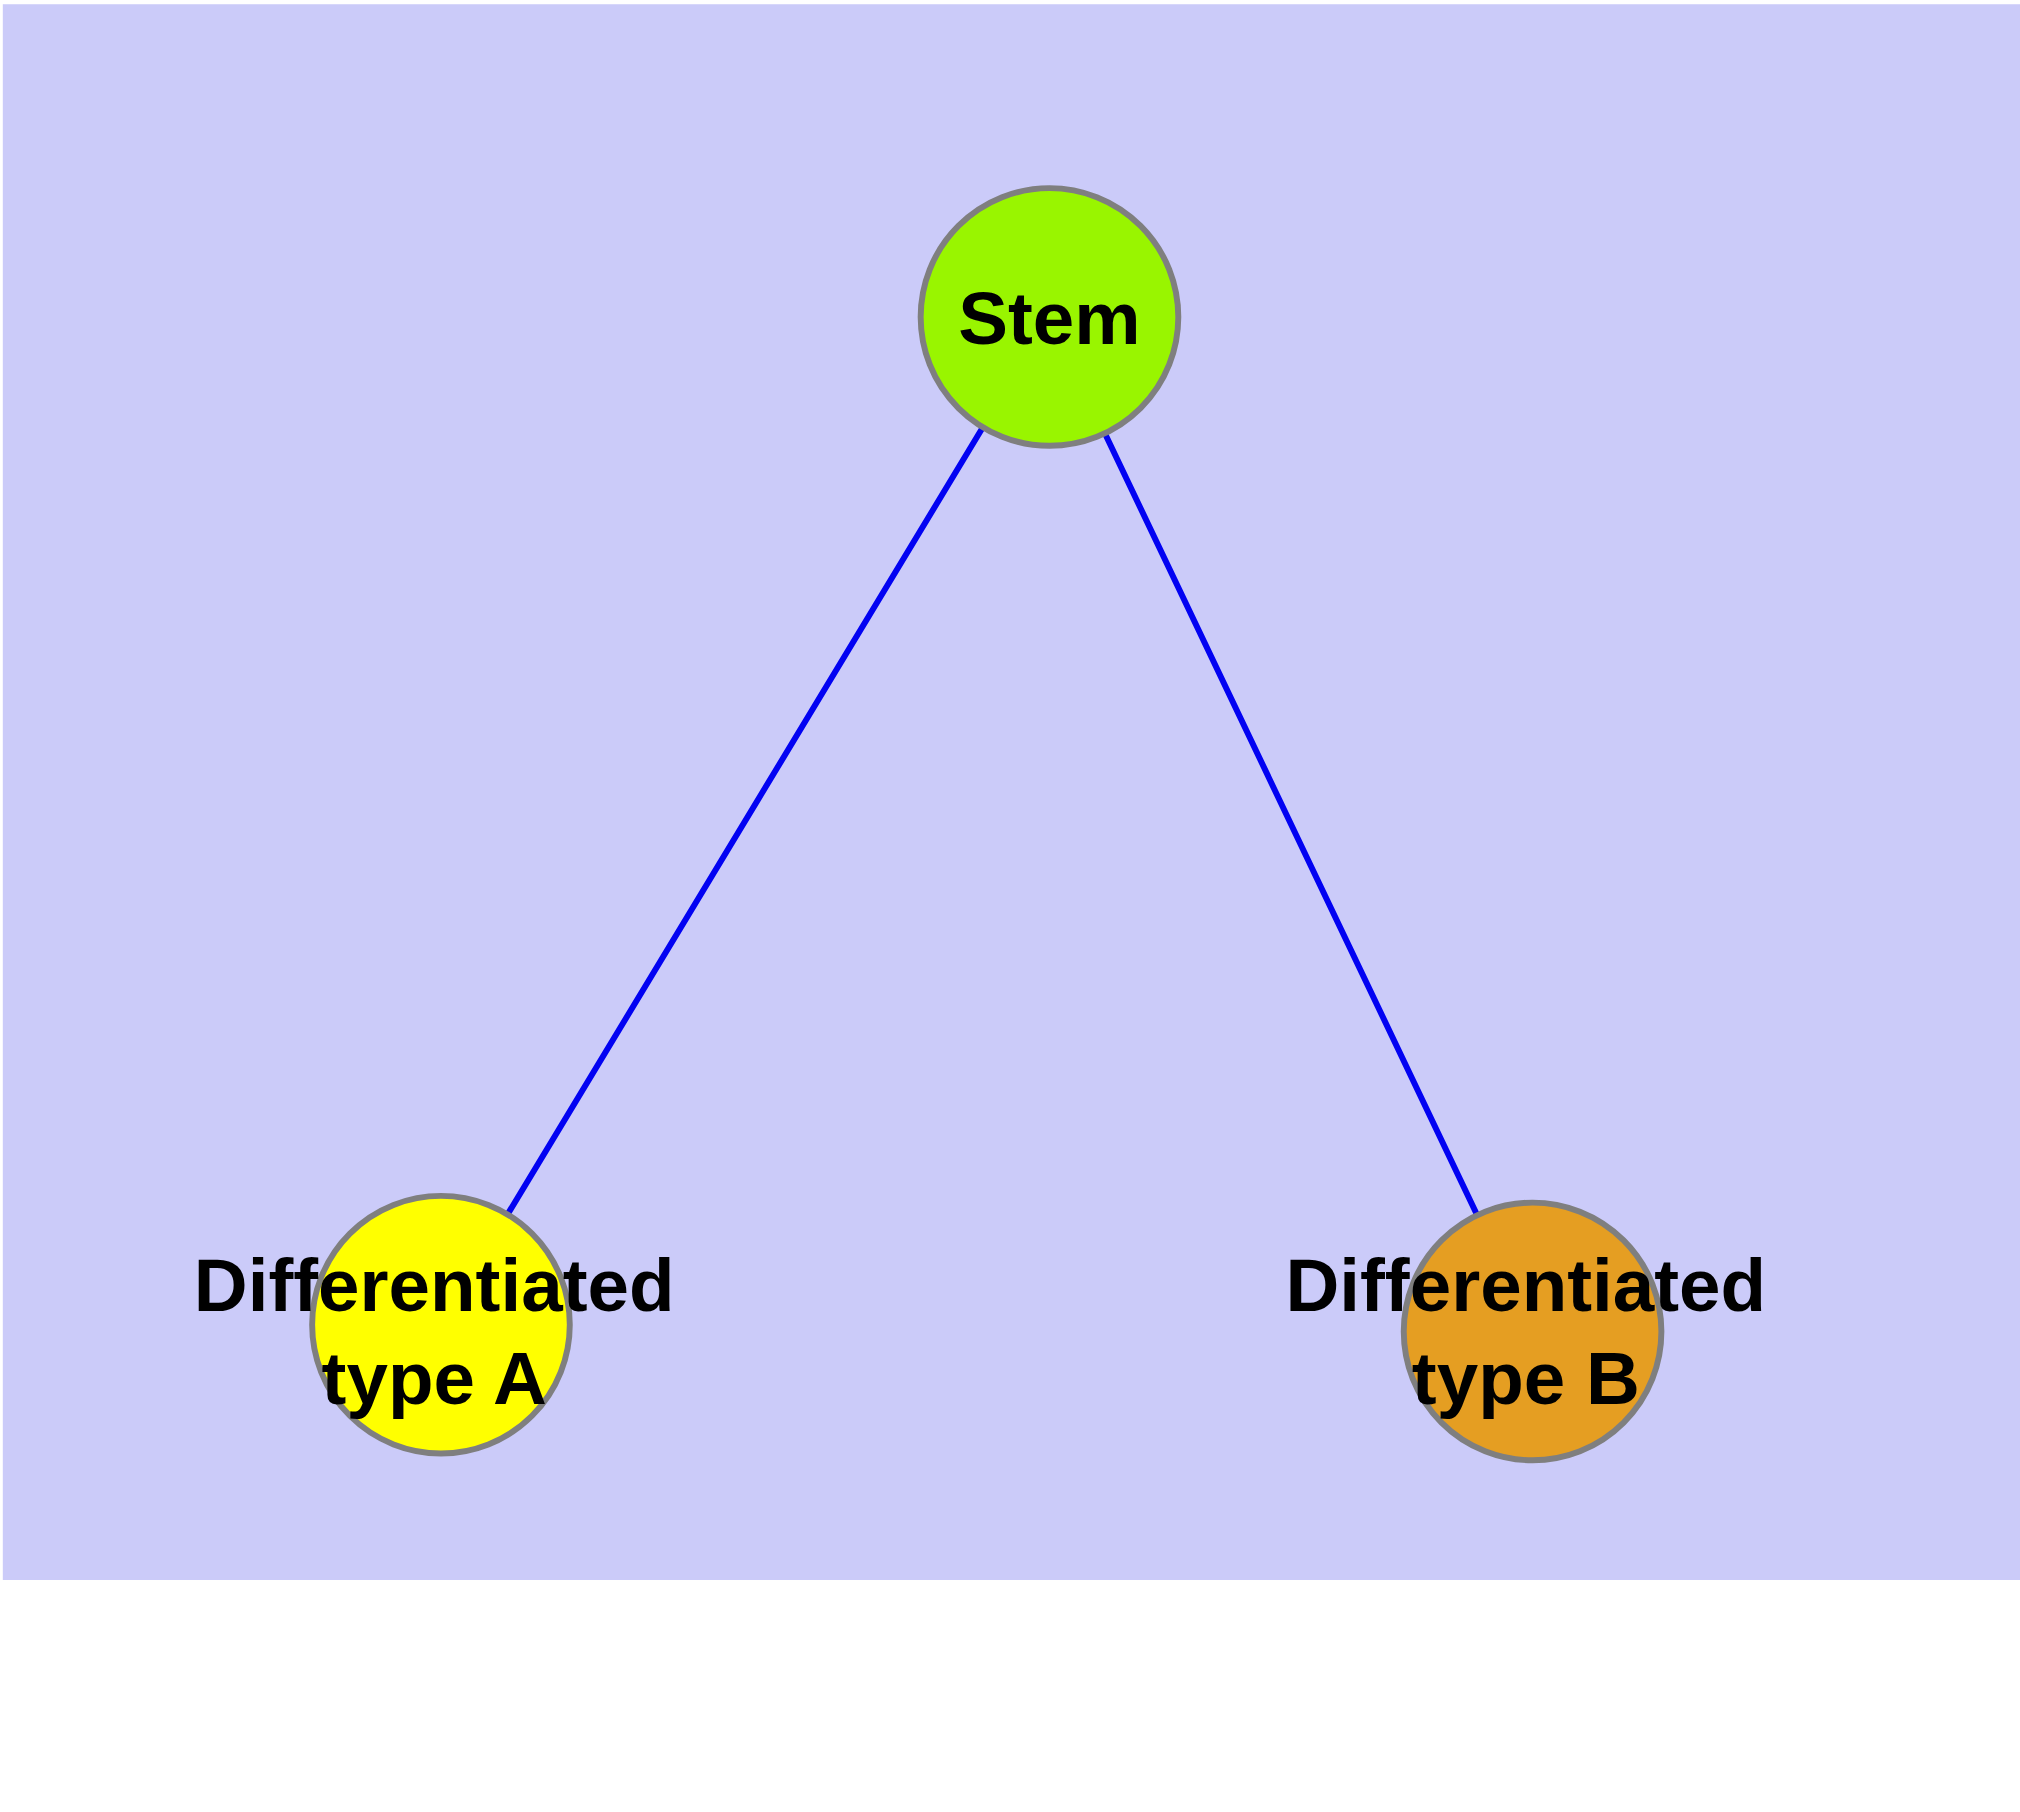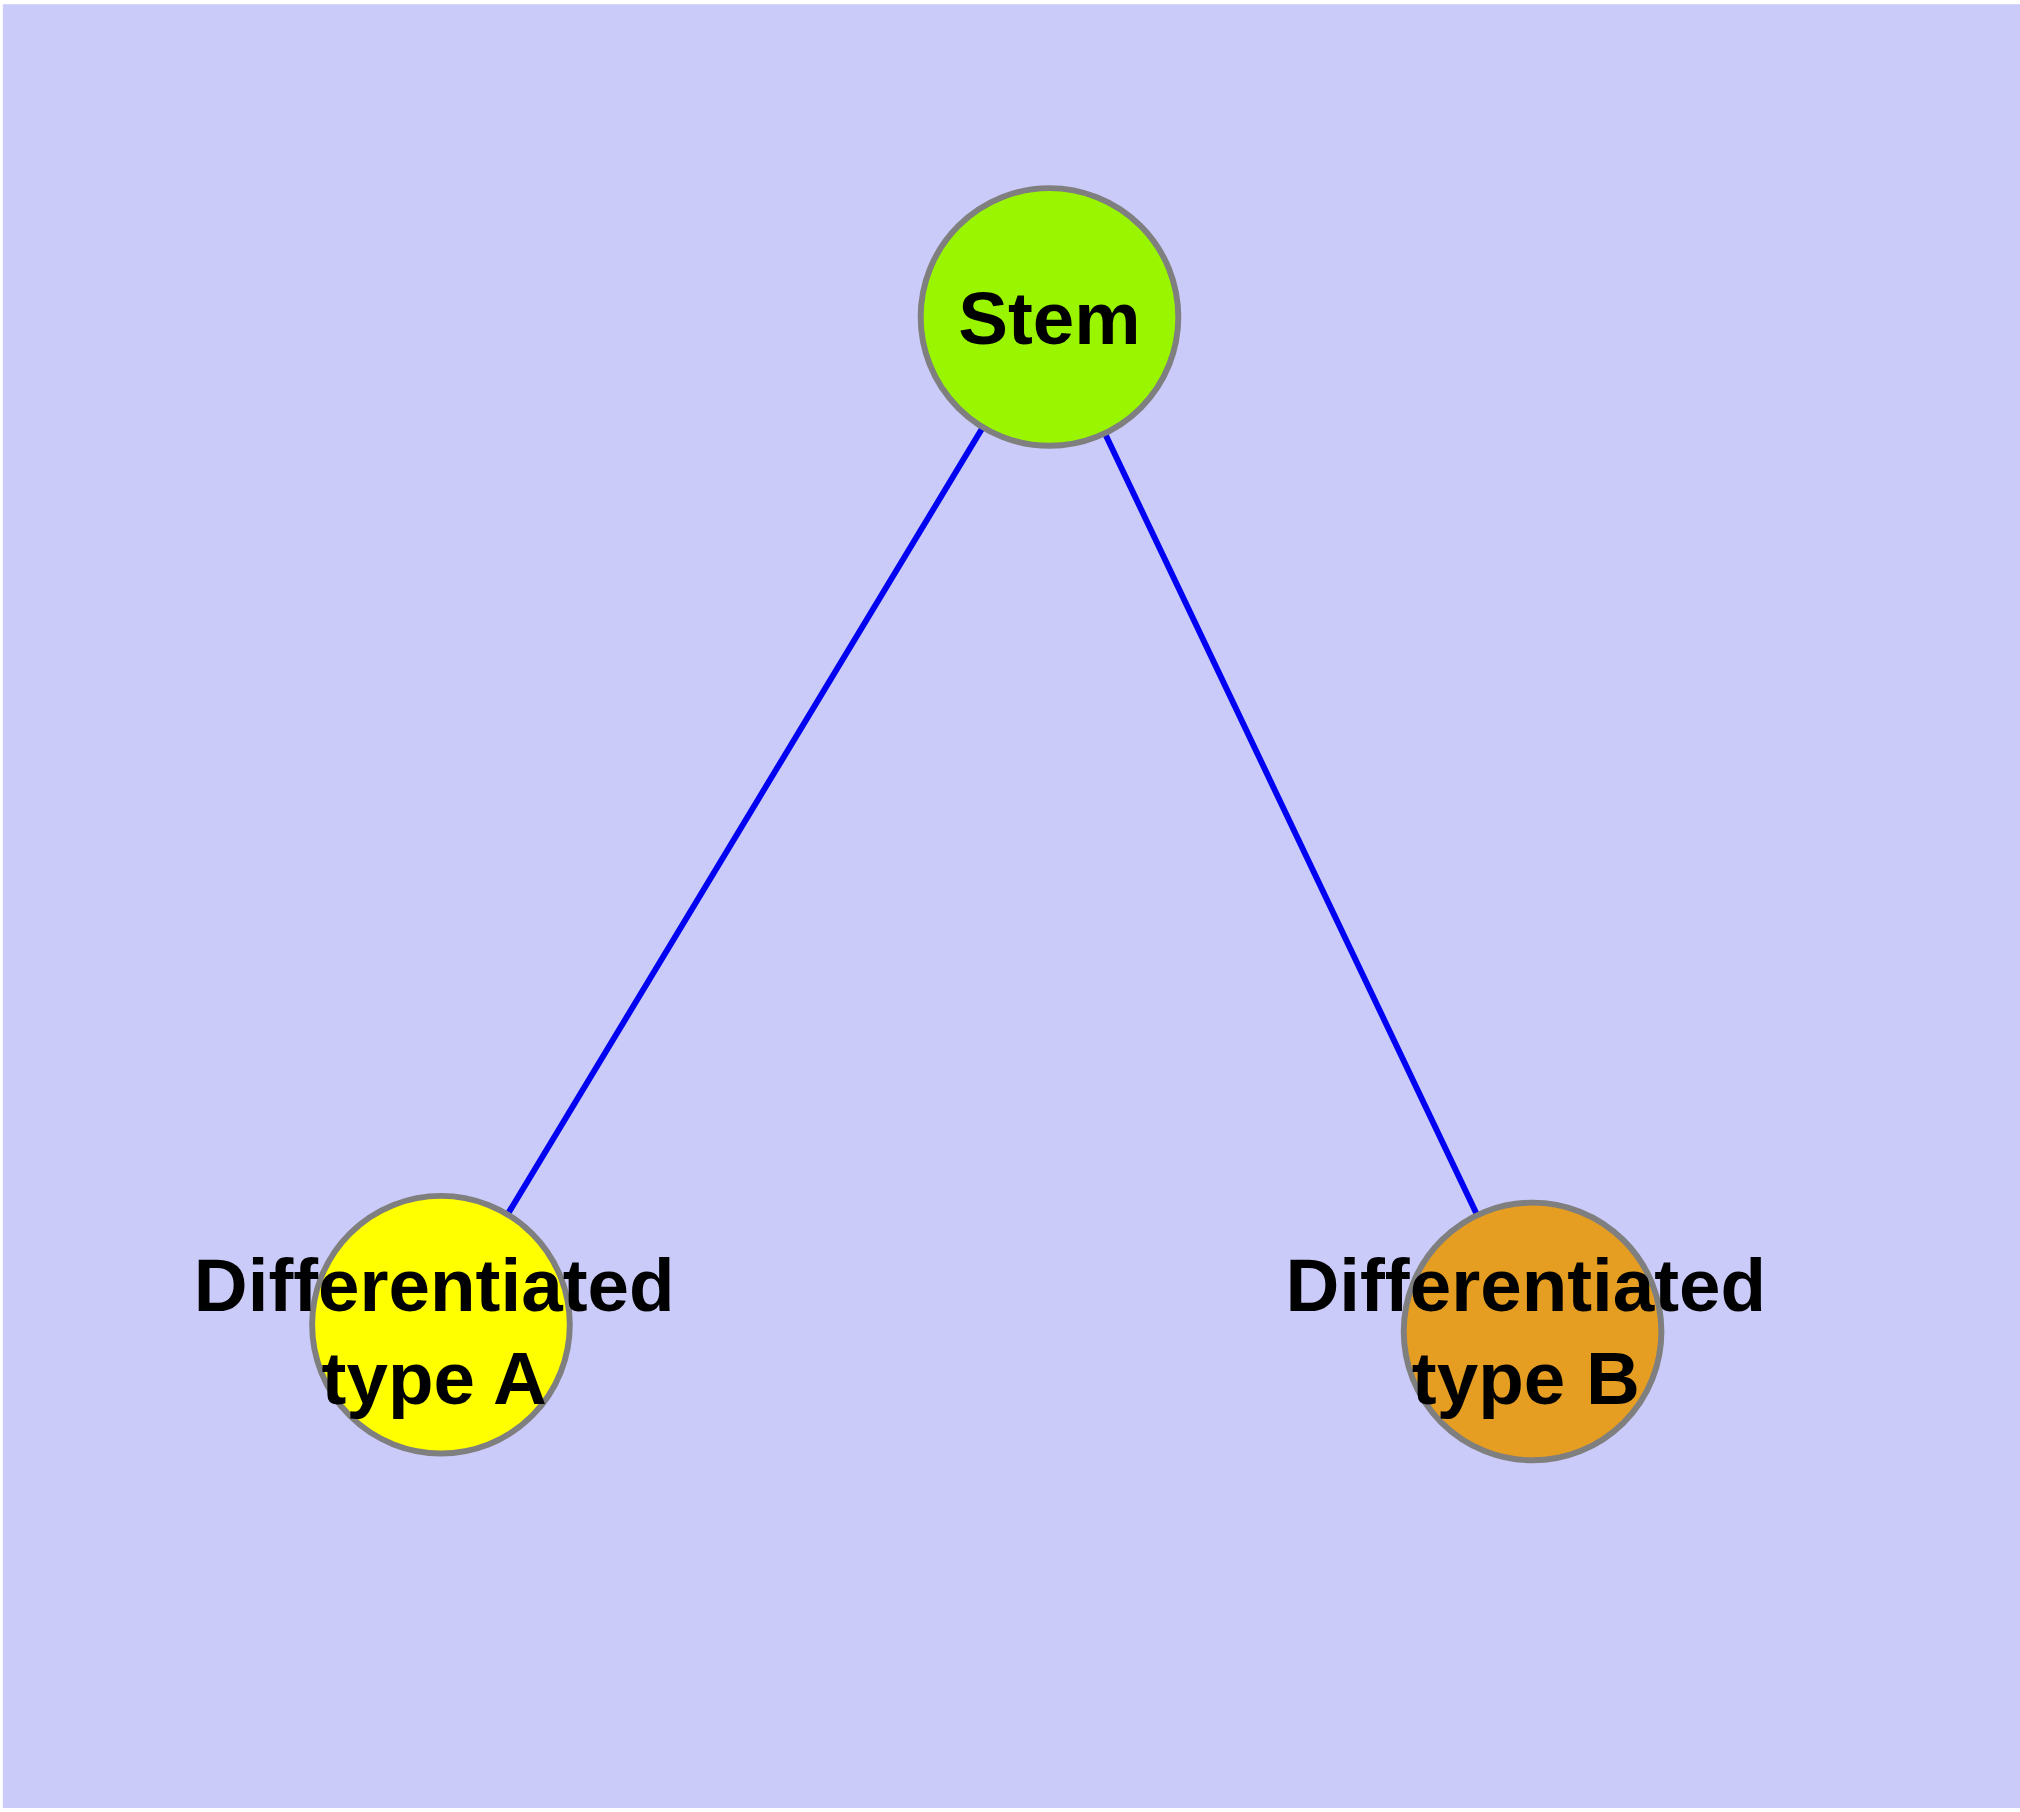--- a/index.html
+++ b/index.html
@@ -2,21 +2,21 @@
 <html style="font-size:13.6px"><head>
 <meta charset="utf-8">
 <style>
   html, body {
     margin: 0;
     padding: 0;
     background: #ffffff;
   }
   .stage {
     width: 2021px;
-    height: 1808px;
+    height: 1580px;
     position: relative;
     overflow: hidden;
     text-decoration: underline;
   }
   svg {
     display: block;
     width: 2021px;
     height: 1812px;
   }
   .node-label {

